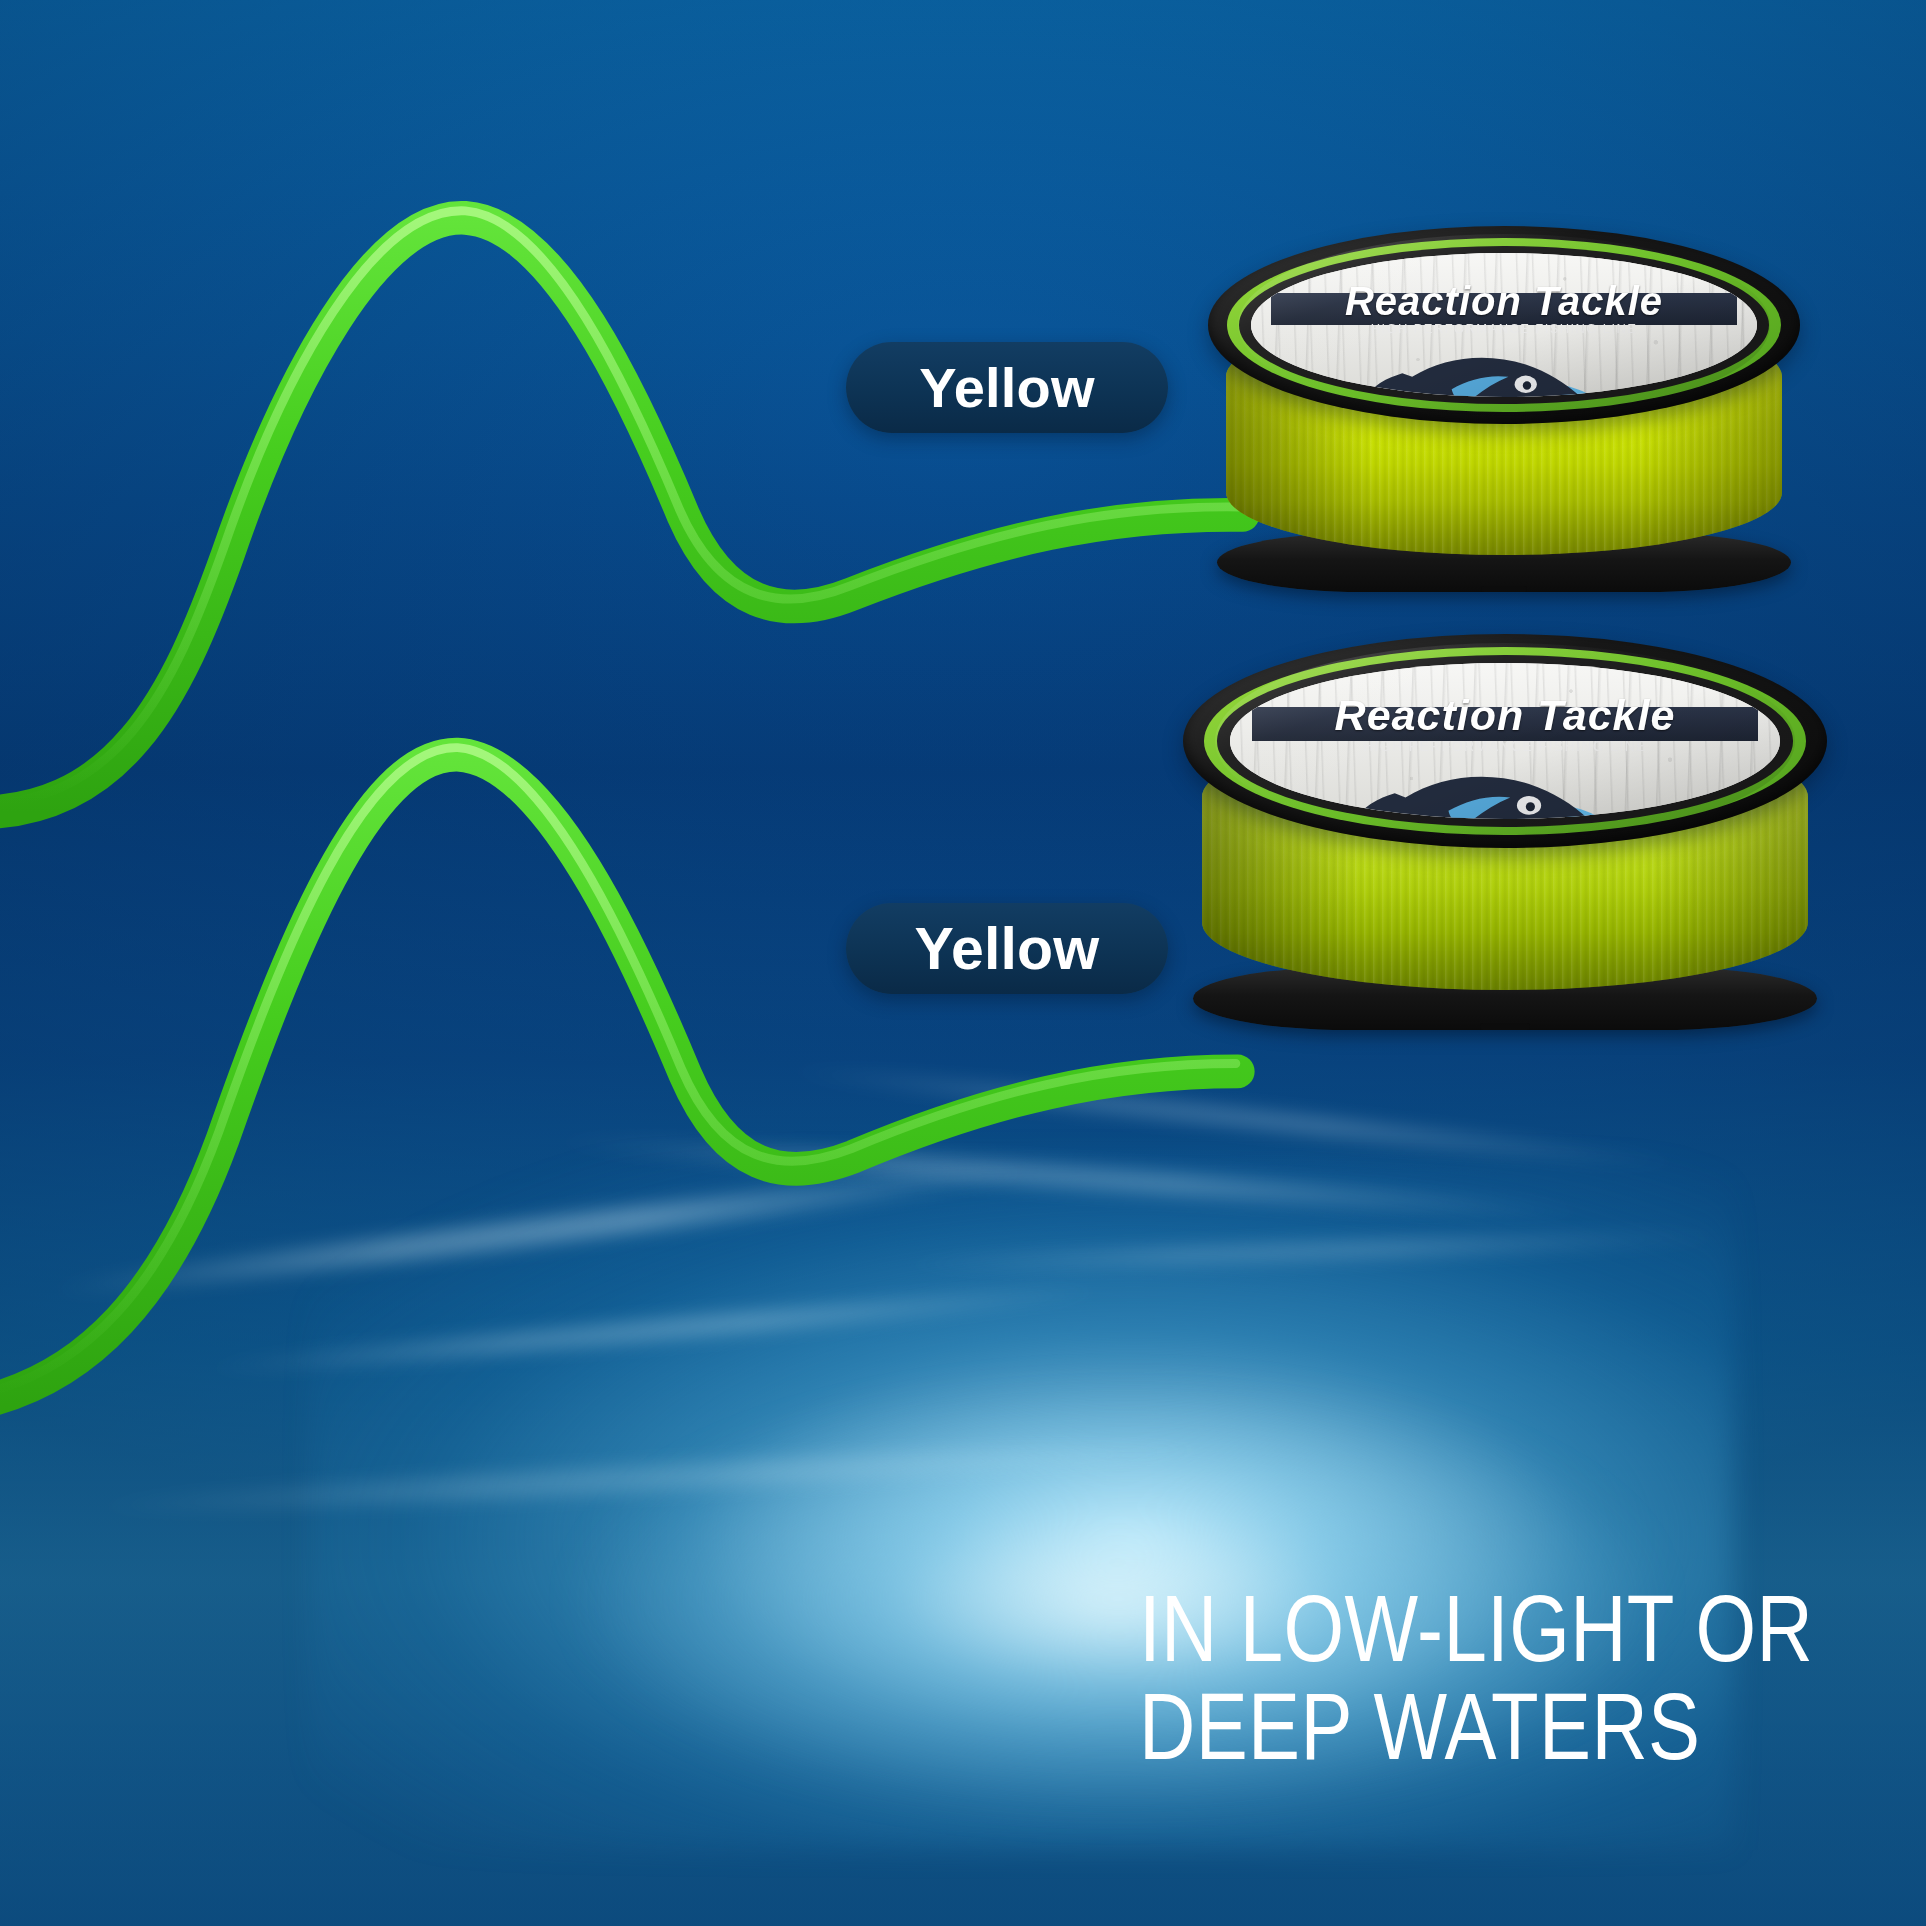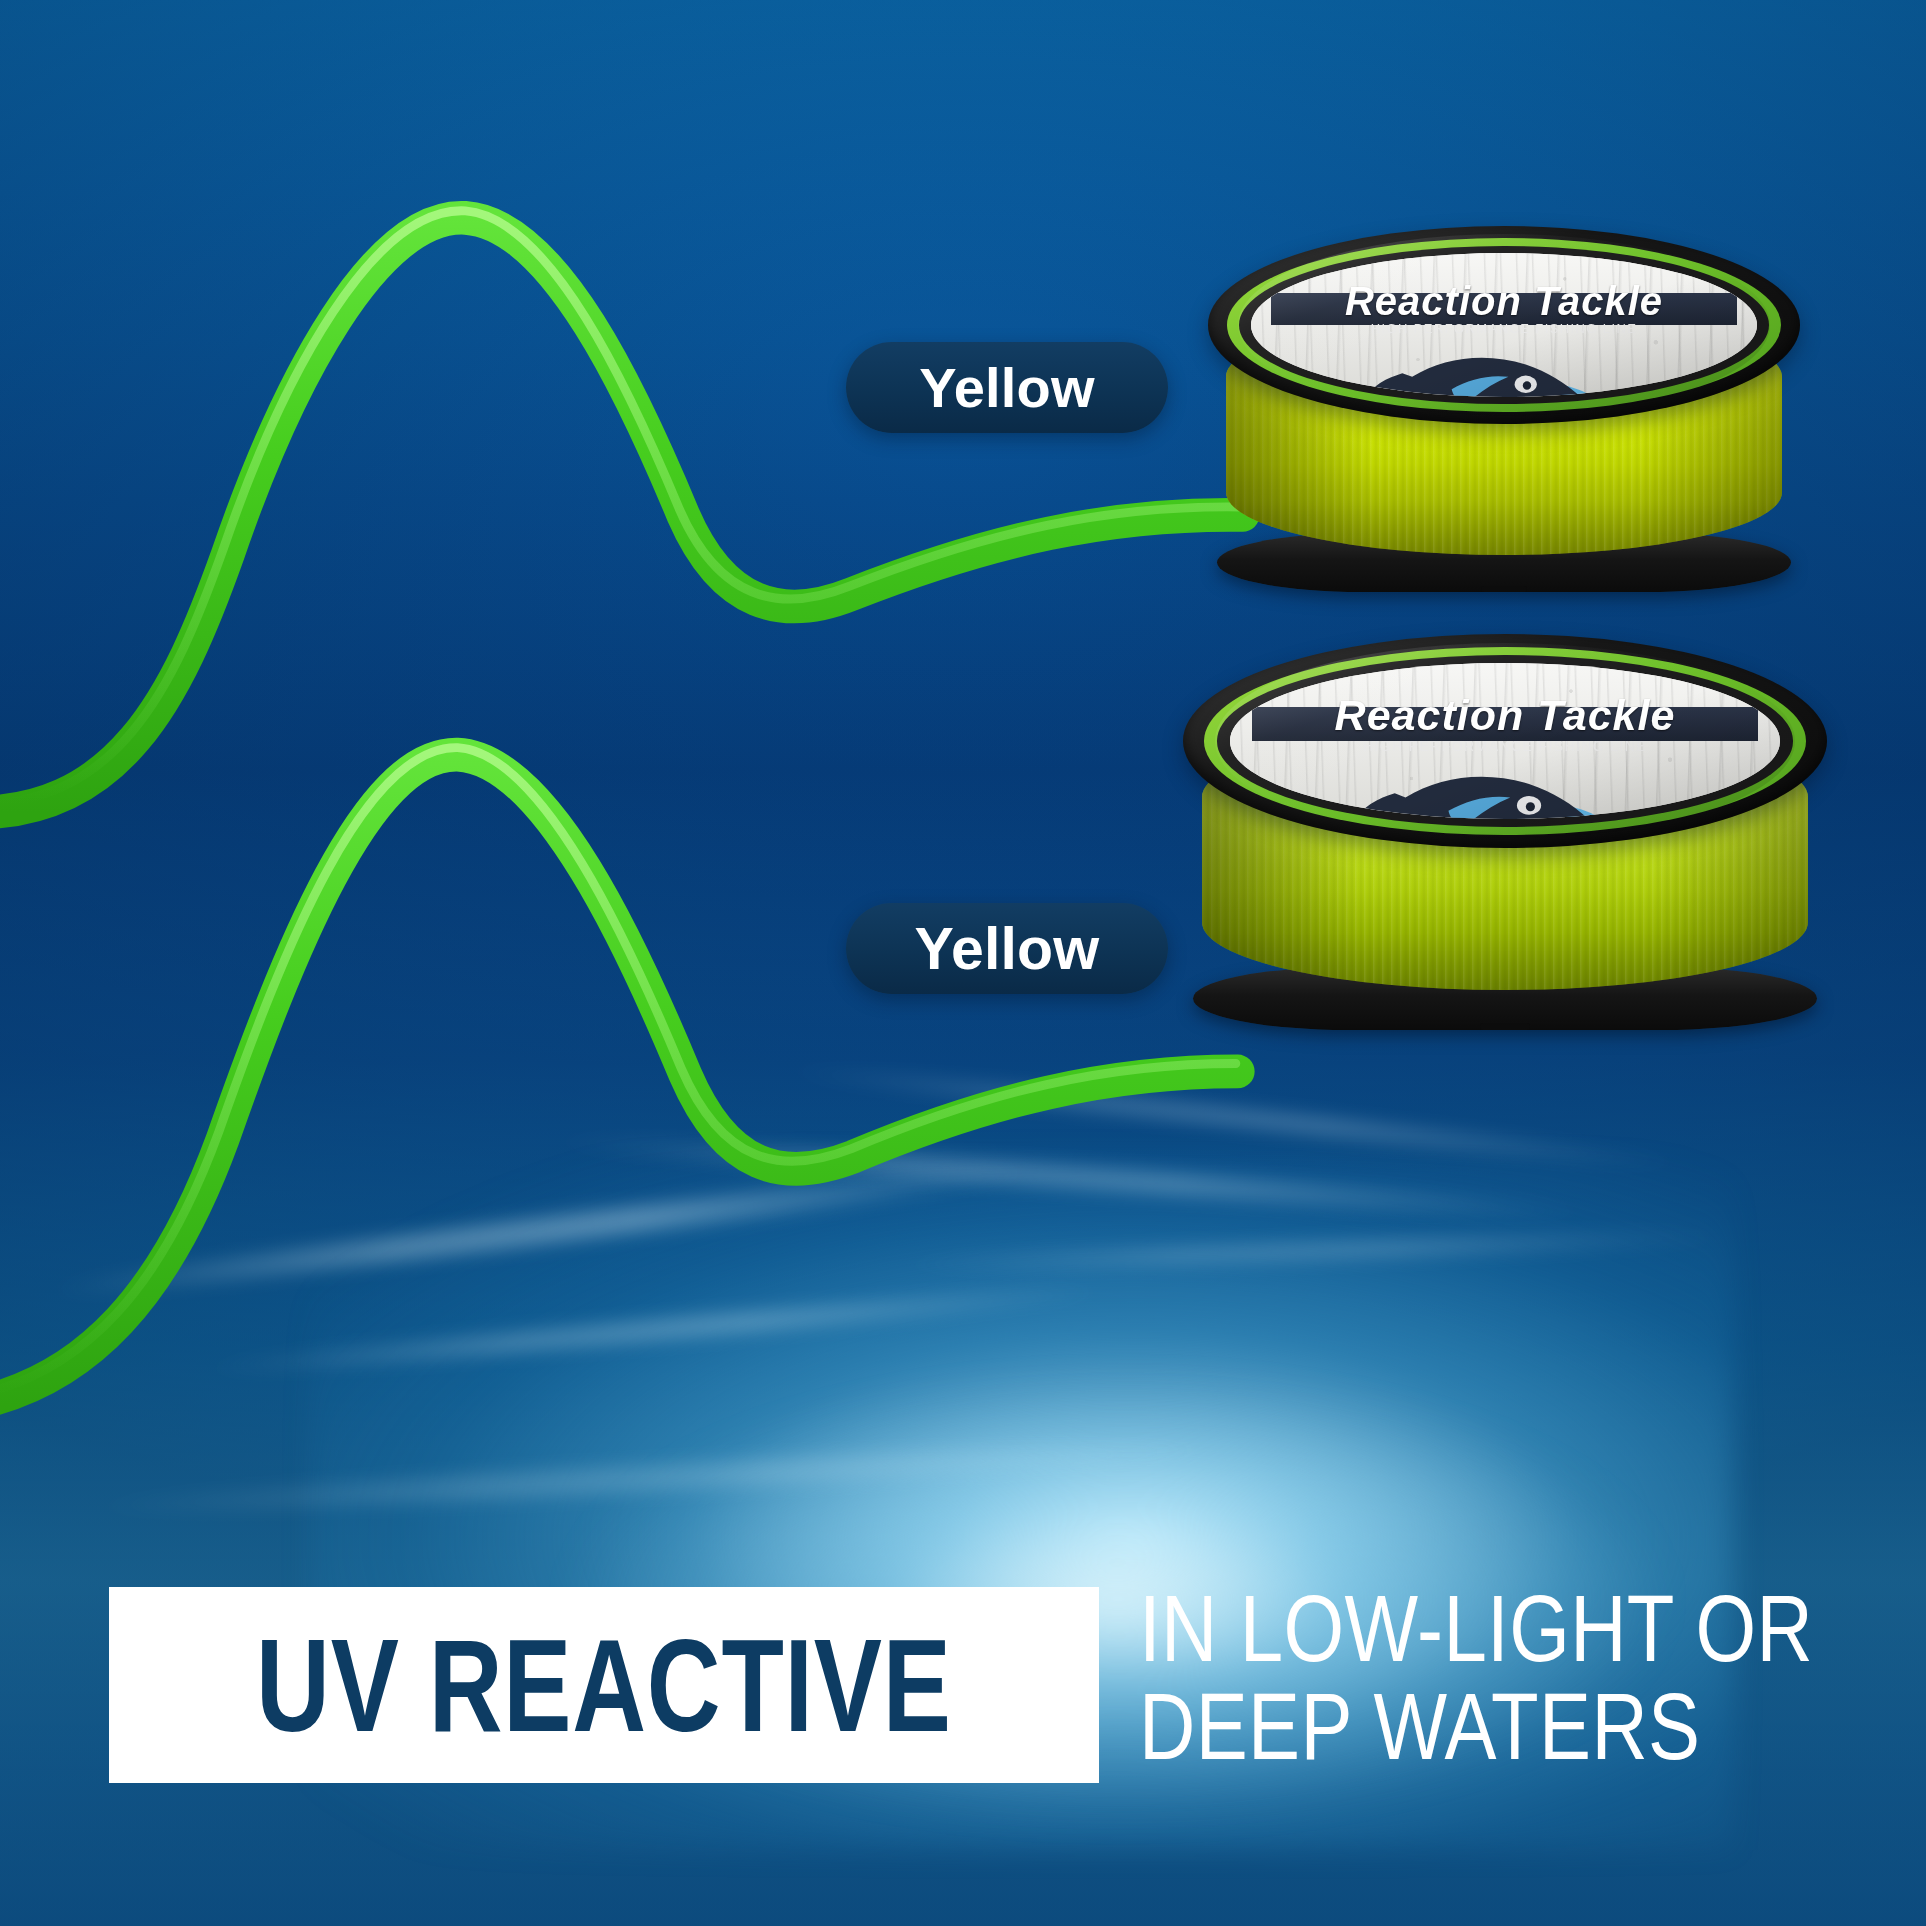--- a/index.html
+++ b/index.html
@@ -483,23 +483,20 @@
 
             </div>
 
           </div>
         </div>
         <div class="disc-gloss"></div>
       </div>
     </div>
   </div>
 
-  <div id="headline-block">
-    <span>UV REACTIVE</span>
-  </div>
 
   <div id="headline-sub">
     <div>IN LOW-LIGHT OR</div>
     <div>DEEP WATERS</div>
   </div>
 
 </div>
 
 
 </body></html>

